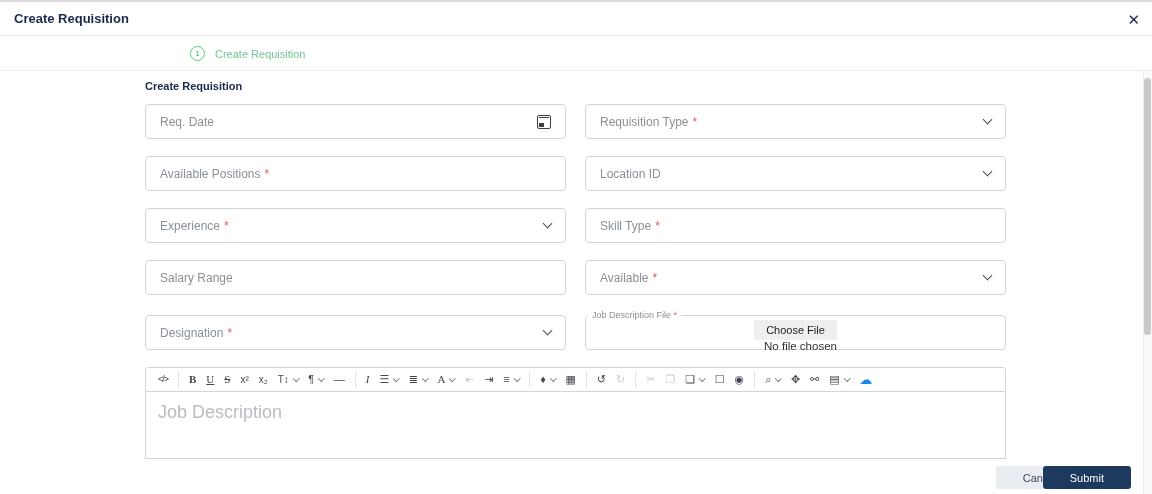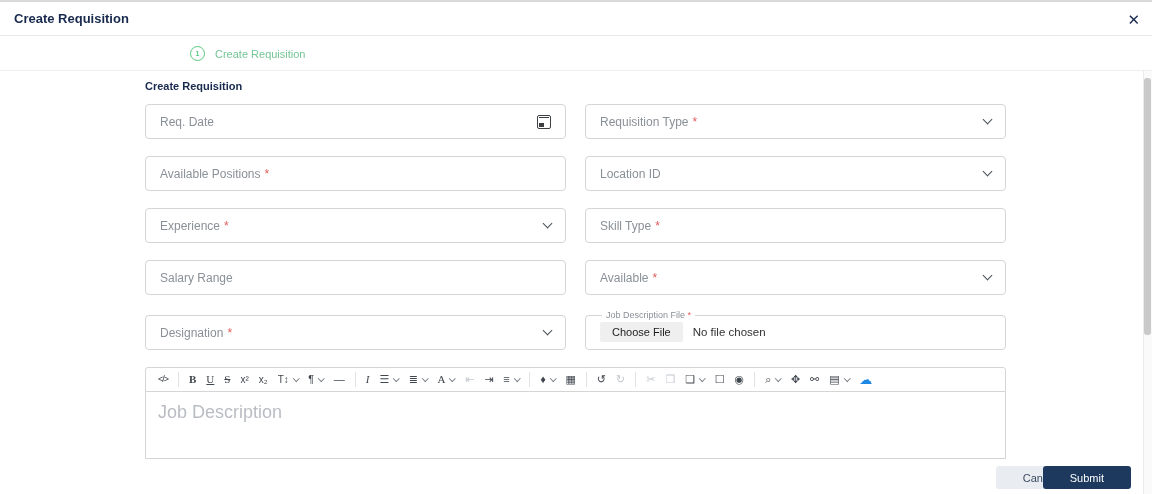--- a/index.html
+++ b/index.html
@@ -35,23 +35,23 @@
   .ph { font-size:12px; color:#8a9097; }
   .req { font-size:12px; color:#e25c5c; margin-left:4px; }
   .spacer { flex:1; }
   .chev-icon { width:7px; height:7px; border-right:1.5px solid #4a5158; border-bottom:1.5px solid #4a5158;
     transform:rotate(45deg); margin-top:-4px; }
   .cal-icon { width:14px; height:14px; border:1.6px solid #3c4043; border-radius:2px; position:relative; }
   .cal-icon::before { content:''; position:absolute; left:1px; bottom:1px; width:5px; height:4px; background:#3c4043; }
   .cal-icon::after { content:''; position:absolute; left:1px; right:1px; top:1px; height:1.5px; background:#3c4043; }
 
   
-  .file-fieldset { border:1px solid #d5d5d5; border-radius:4px; height:40px; padding:0 0 0 14px; }
+  .file-fieldset { border:1px solid #d5d5d5; border-radius:4px; height:40px; padding:0 0 0 0; }
   .file-fieldset legend { font-size:9px; color:#8a9097; padding:0 4px; margin-left:2px; }
-  .file-row { display:flex; align-items:center; height:24px; }
+  .file-row { display:flex; align-items:center; height:24px;flex-direction:column; }
   .choose-file-btn { font-size:11px; font-family:inherit; color:#1c1c1c; background:#efefef;
     border:none; border-radius:2px; padding:4px 12px; cursor:pointer; }
   .file-status { font-size:11.5px; color:#333; margin-left:10px; }
 
   
   .editor { position:absolute; left:145px; top:367px; width:861px; }
   .toolbar { height:25px; border:1px solid #d5d5d5; border-radius:3px 3px 0 0; background:#fff;
     display:flex; align-items:center; padding:0 7px; overflow:hidden; white-space:nowrap; }
   .tb-item { display:inline-flex; align-items:center; padding:0 5px; cursor:pointer; }
   .glyph { font-size:11px; color:#40464e; line-height:1; }

